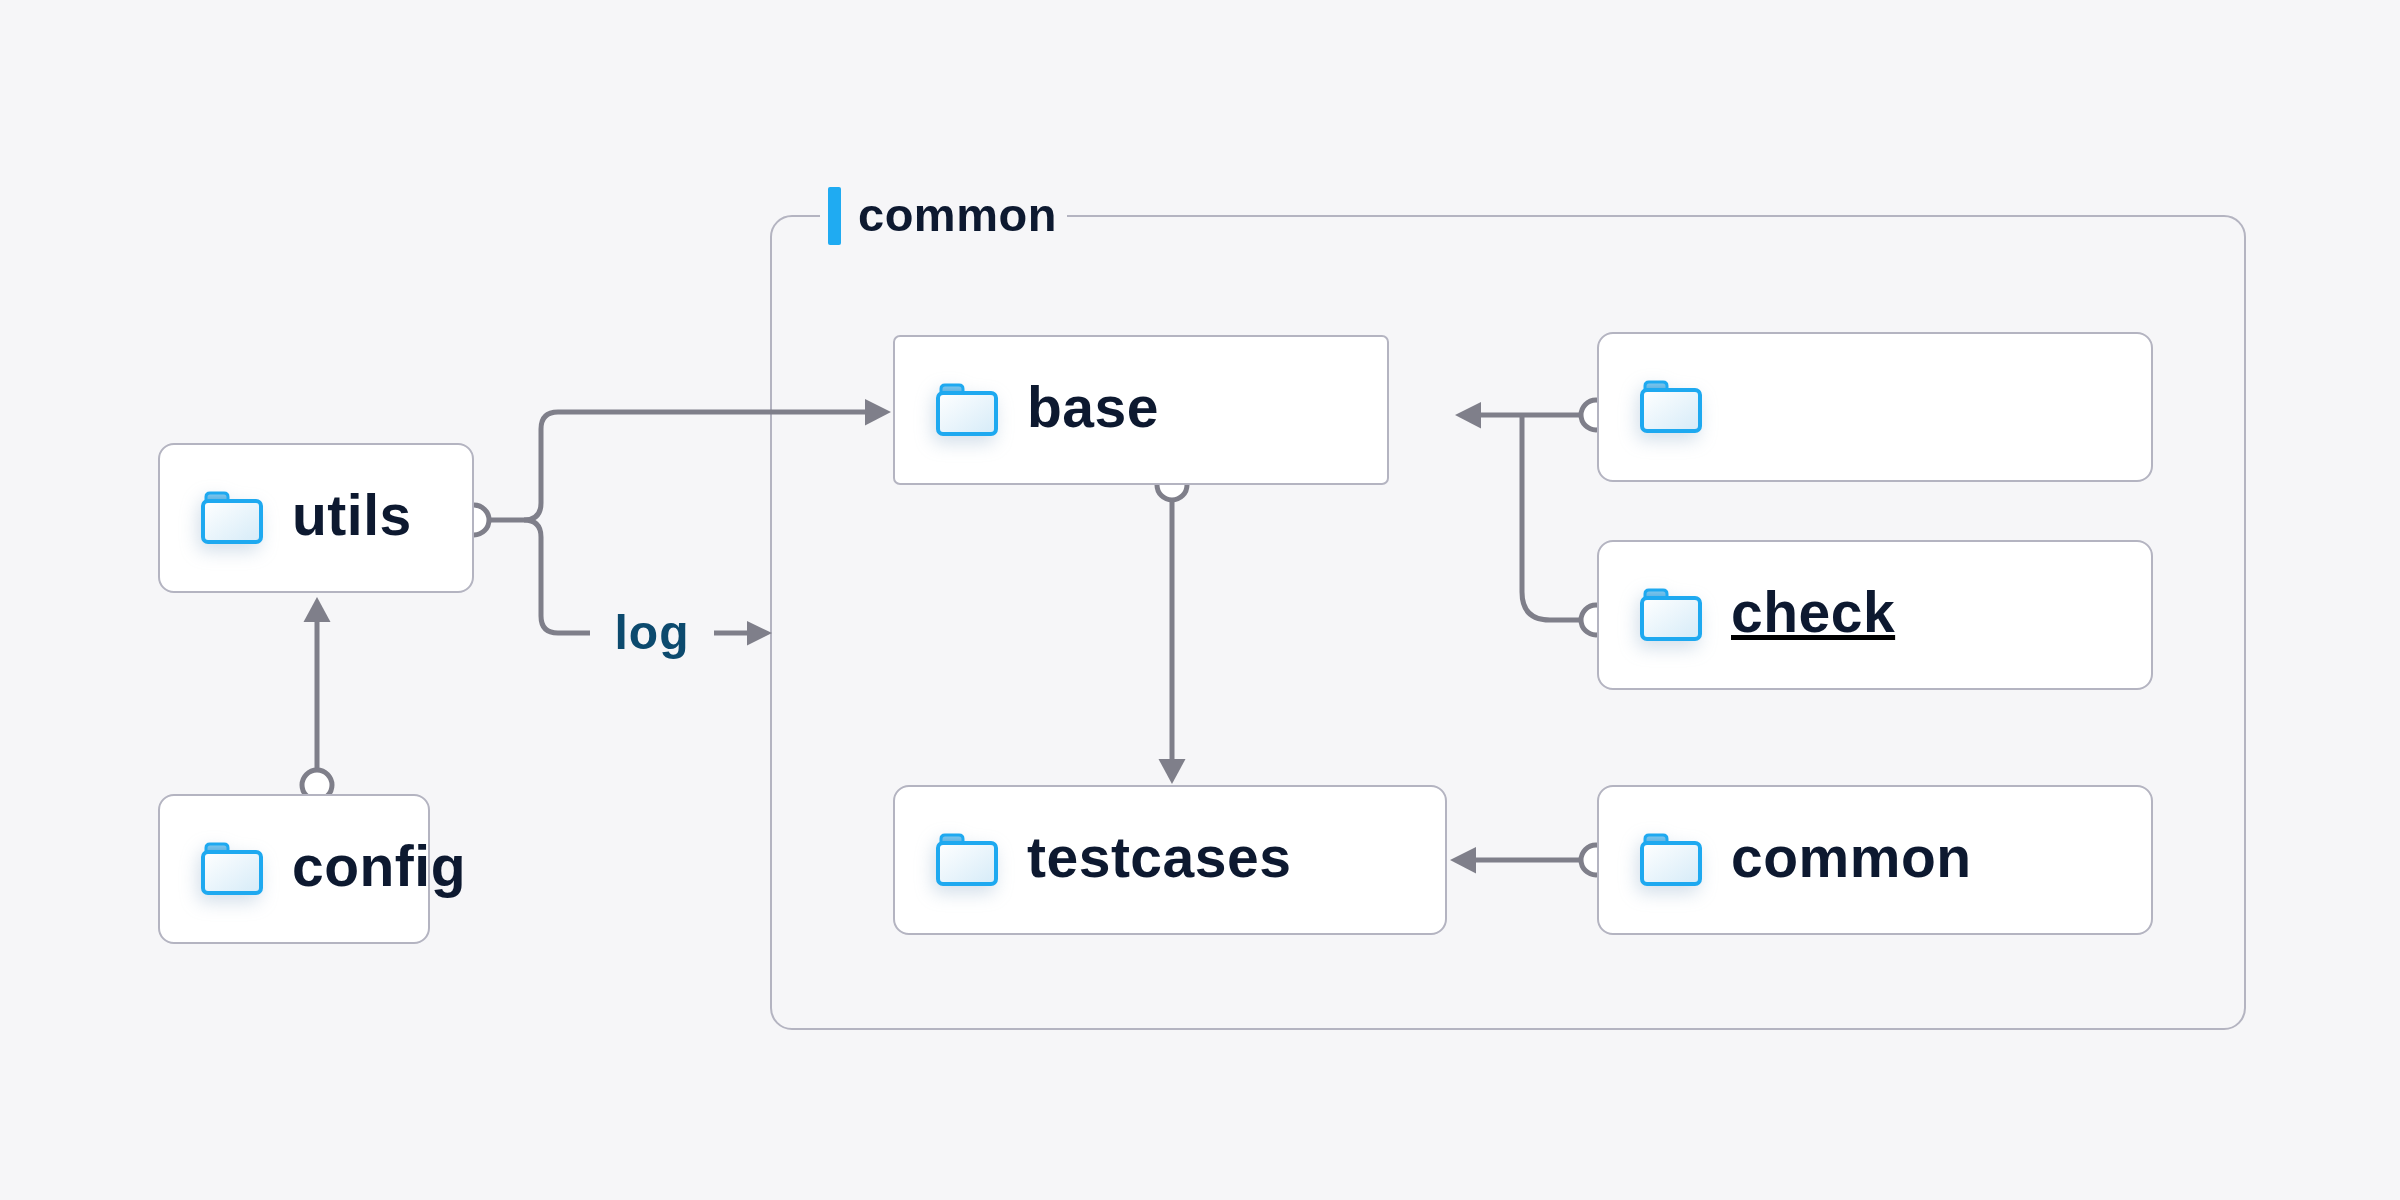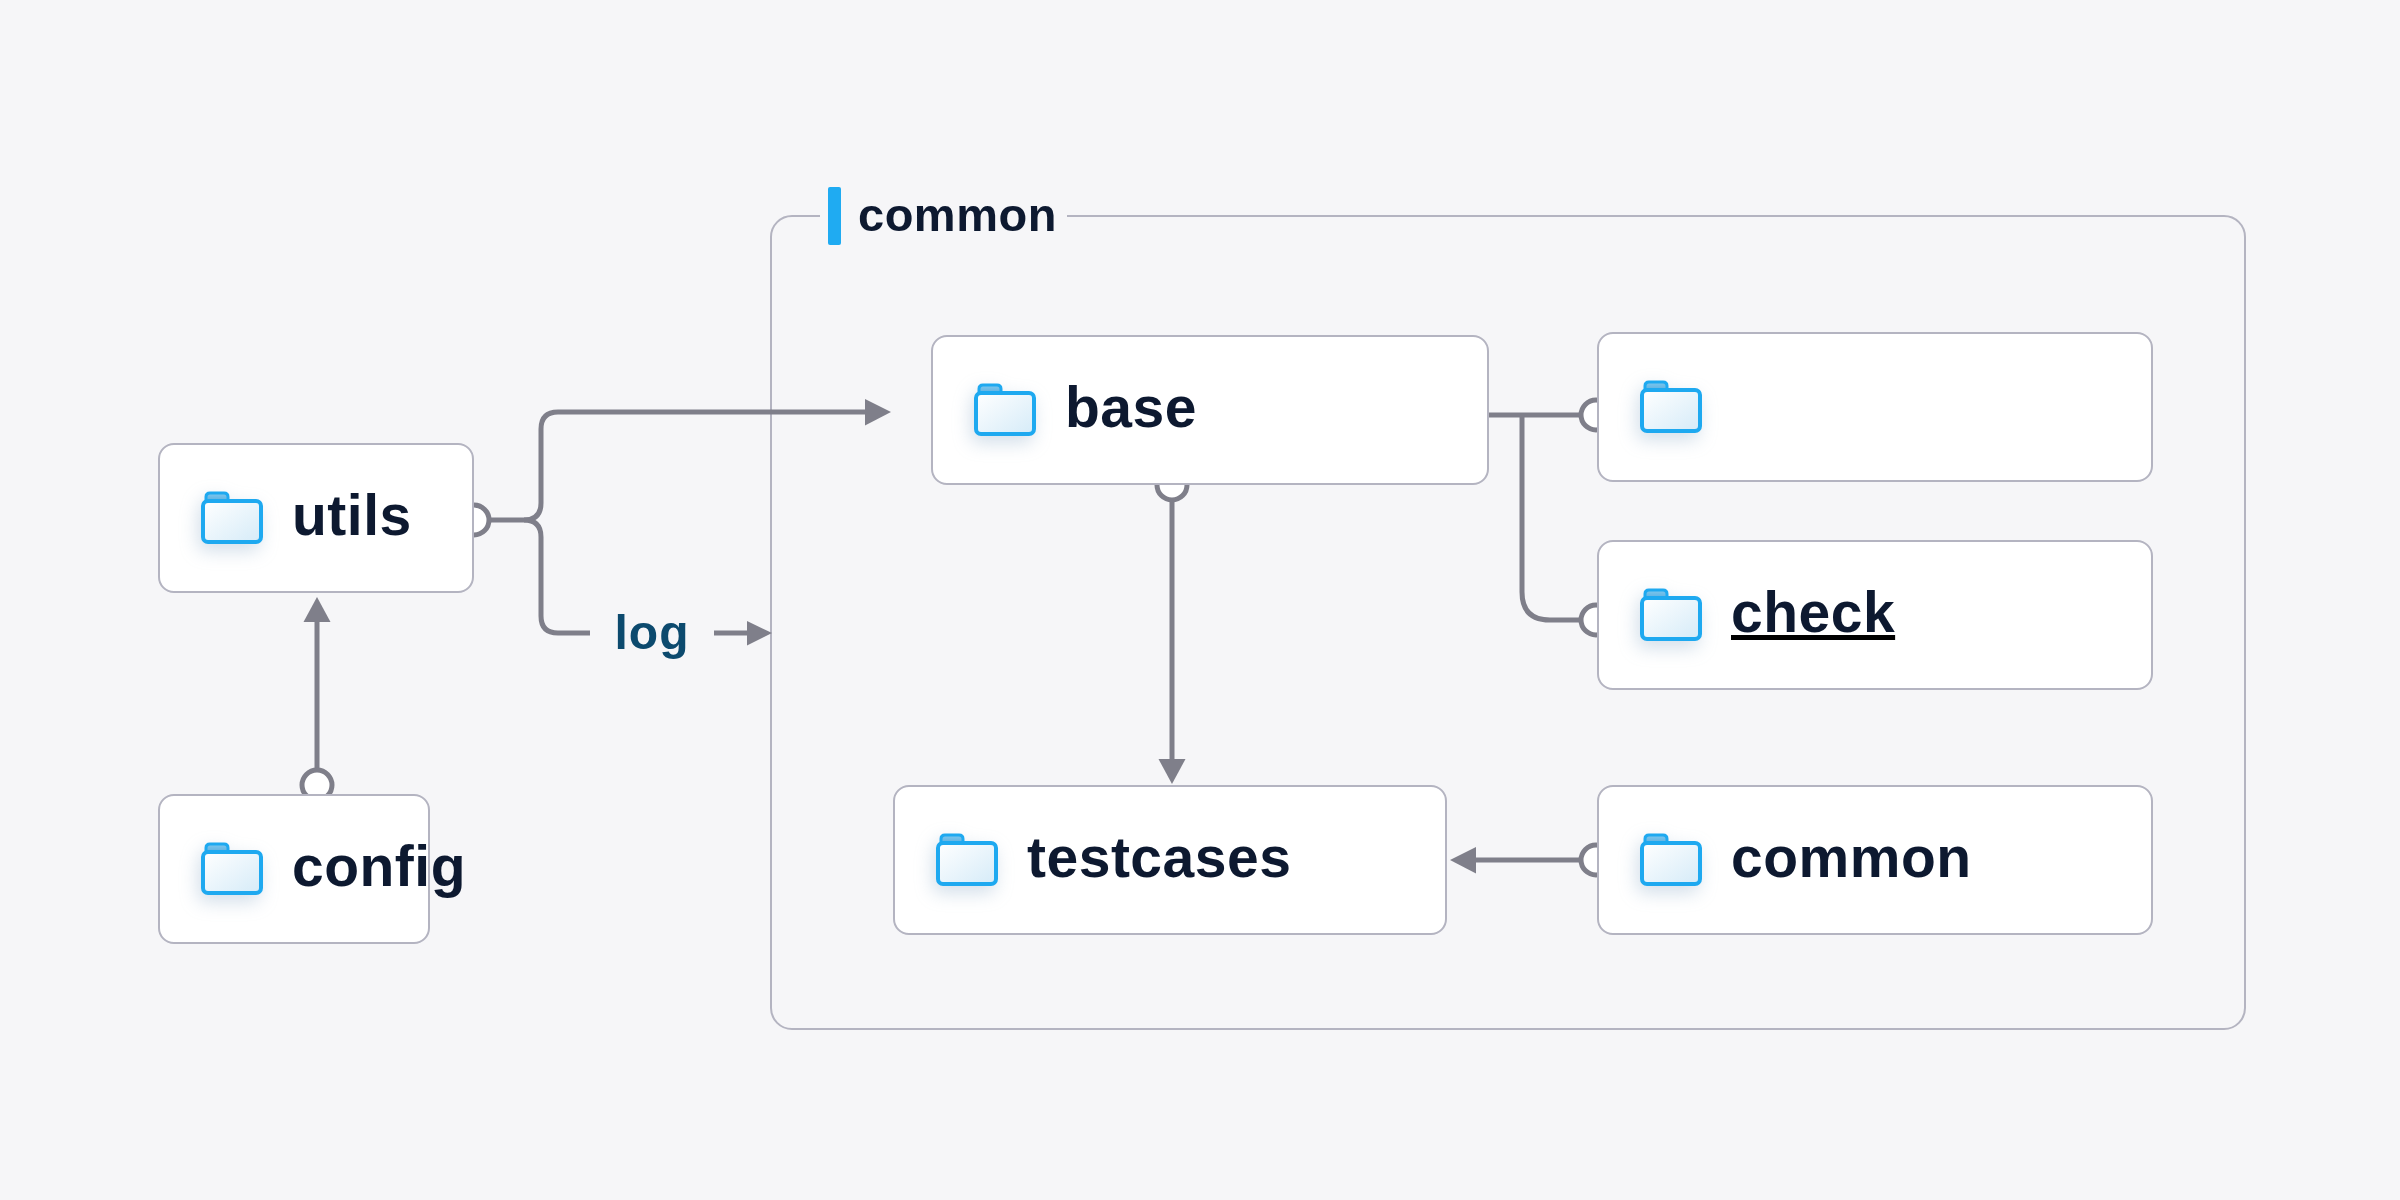--- a/index.html
+++ b/index.html
@@ -90,21 +90,21 @@
     padding-bottom: 6px;
   }
   .folder {
     display: inline-block;
     width: 64px;
     height: 54px;
     filter: drop-shadow(-3px 7px 9px rgba(110, 150, 185, 0.30));
   }
   .node-utils     { left: 158px;  top: 443px; width: 316px; }
   .node-config    { left: 158px;  top: 785px; width: 272px; margin-top: 9px; }
-  .node-base      { left: 931px;  top: 335px; width: 558px; }
+  .node-base      { left: 893px;  top: 335px; width: 496px; border-radius: 7px; }
   .node-pymilvus  { left: 1597px; top: 332px; width: 556px; }
   .node-check     { left: 1597px; top: 540px; width: 556px; text-decoration: underline; }
   .node-testcases { left: 893px;  top: 785px; width: 554px; }
   .node-common    { left: 1597px; top: 785px; width: 556px; }
   
   .edge-label-log {
     position: absolute;
     left: 596px;
     top: 605px;
     width: 112px;

